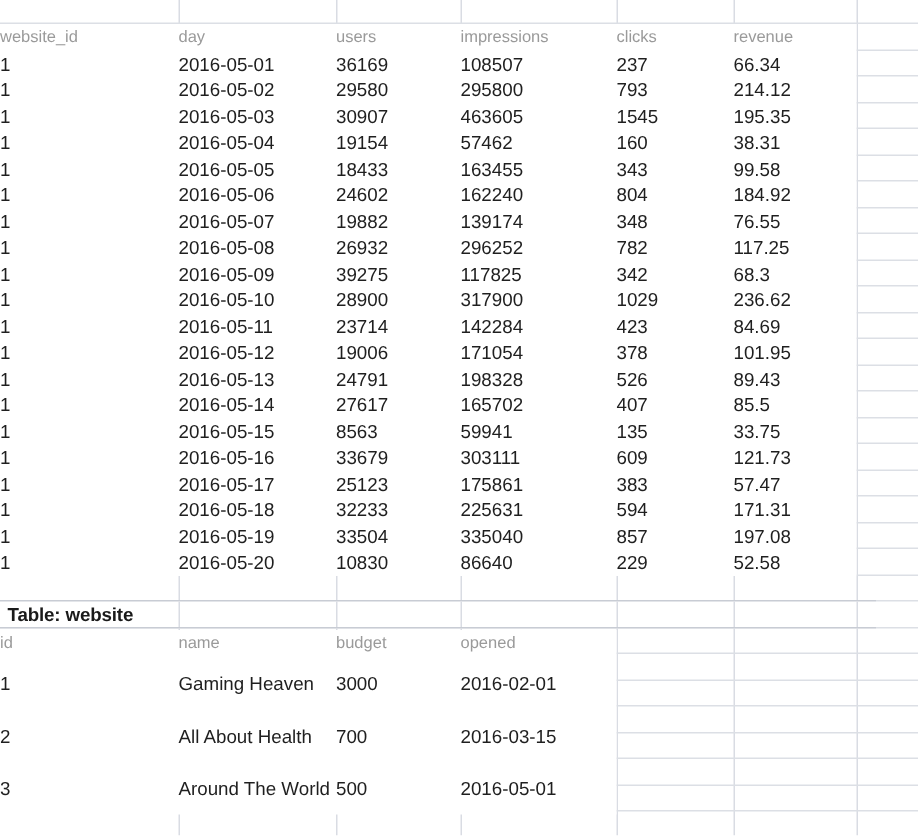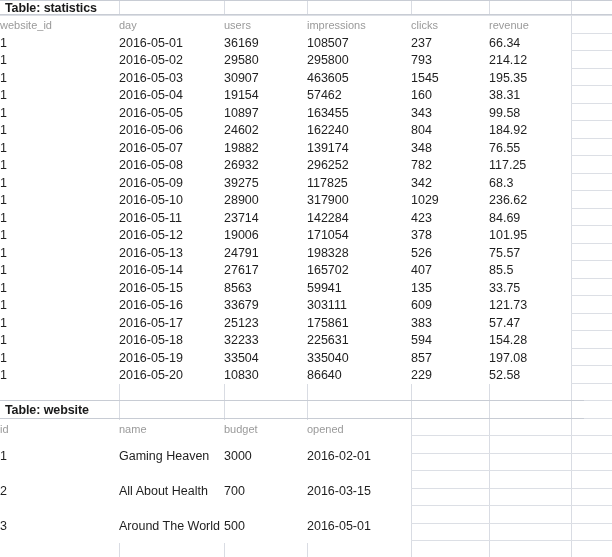--- a/index.html
+++ b/index.html
@@ -139,29 +139,20 @@
         <div class="grid-hline" style="top: 435px;"></div>
         <div class="grid-hline" style="top: 452.5px;"></div>
         <div class="grid-hline" style="top: 470px;"></div>
         <div class="grid-hline" style="top: 487.5px;"></div>
         <div class="grid-hline" style="top: 505px;"></div>
         <div class="grid-hline" style="top: 522.5px;"></div>
         <div class="grid-hline" style="top: 540px;"></div>
       </div>
   </div>
 
-  <div class="title-row" id="title-statistics" style="left:0; top:0; width:612px; height:15px;">
-    <span class="title-text">Table: statistics</span>
-    <div class="title-cellsep" style="left:119px"></div>
-    <div class="title-cellsep" style="left:224px"></div>
-    <div class="title-cellsep" style="left:307px"></div>
-    <div class="title-cellsep" style="left:411px"></div>
-    <div class="title-cellsep" style="left:489px"></div>
-    <div class="title-cellsep" style="left:571px"></div>
-  </div>
 
   <table class="dtable" id="tbl-statistics" style="left:0; top:16px; width:571px;">
     <colgroup>
       <col style="width:119px">
         <col style="width:105px">
         <col style="width:83px">
       <col style="width:104px">
         <col style="width:78px">
         <col style="width:82px">
     </colgroup>
@@ -204,21 +195,21 @@
           <td class="data-cell">1</td>
           <td class="data-cell">2016-05-04</td>
           <td class="data-cell">19154</td>
           <td class="data-cell">57462</td>
           <td class="data-cell">160</td>
           <td class="data-cell">38.31</td>
         </tr>
         <tr>
           <td class="data-cell">1</td>
           <td class="data-cell">2016-05-05</td>
-          <td class="data-cell">10897</td>
+          <td class="data-cell">18433</td>
           <td class="data-cell">163455</td>
           <td class="data-cell">343</td>
           <td class="data-cell">99.58</td>
         </tr>
         <tr>
           <td class="data-cell">1</td>
           <td class="data-cell">2016-05-06</td>
           <td class="data-cell">24602</td>
           <td class="data-cell">162240</td>
           <td class="data-cell">804</td>
@@ -271,21 +262,21 @@
           <td class="data-cell">171054</td>
           <td class="data-cell">378</td>
           <td class="data-cell">101.95</td>
         </tr>
         <tr>
           <td class="data-cell">1</td>
           <td class="data-cell">2016-05-13</td>
           <td class="data-cell">24791</td>
           <td class="data-cell">198328</td>
           <td class="data-cell">526</td>
-          <td class="data-cell">75.57</td>
+          <td class="data-cell">89.43</td>
         </tr>
         <tr>
           <td class="data-cell">1</td>
           <td class="data-cell">2016-05-14</td>
           <td class="data-cell">27617</td>
           <td class="data-cell">165702</td>
           <td class="data-cell">407</td>
           <td class="data-cell">85.5</td>
         </tr>
         <tr>
@@ -311,21 +302,21 @@
           <td class="data-cell">175861</td>
           <td class="data-cell">383</td>
           <td class="data-cell">57.47</td>
         </tr>
         <tr>
           <td class="data-cell">1</td>
           <td class="data-cell">2016-05-18</td>
           <td class="data-cell">32233</td>
           <td class="data-cell">225631</td>
           <td class="data-cell">594</td>
-          <td class="data-cell">154.28</td>
+          <td class="data-cell">171.31</td>
         </tr>
         <tr>
           <td class="data-cell">1</td>
           <td class="data-cell">2016-05-19</td>
           <td class="data-cell">33504</td>
           <td class="data-cell">335040</td>
           <td class="data-cell">857</td>
           <td class="data-cell">197.08</td>
         </tr>
         <tr>

